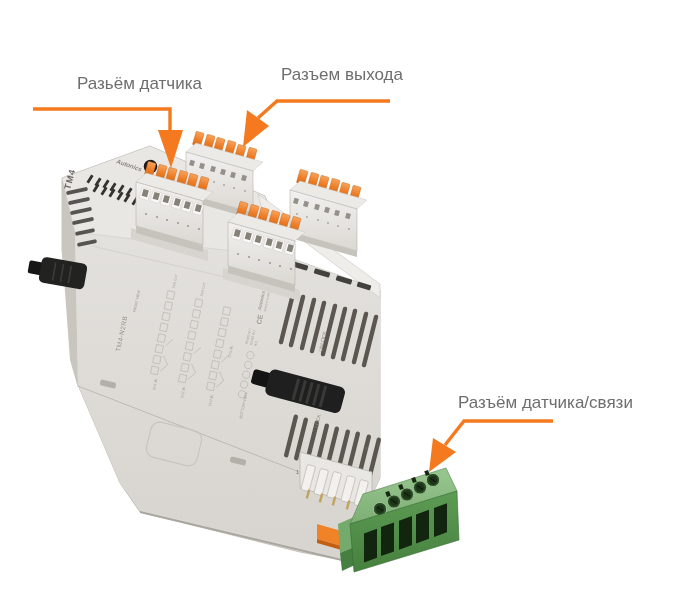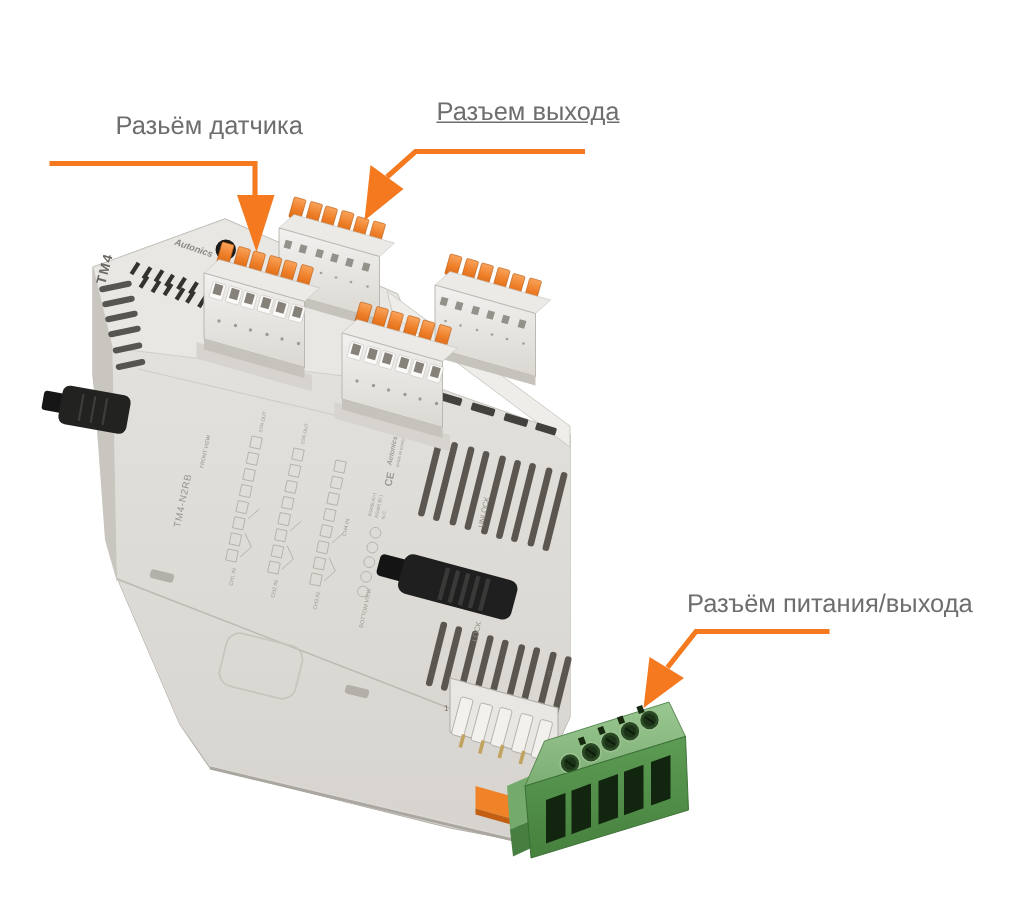--- a/index.html
+++ b/index.html
@@ -456,16 +456,16 @@
     <polyline points="390,101 277,101 258,118" fill="none" stroke="#f4791f" stroke-width="3.4"></polyline>
     <polygon points="247,110 269,126 243,147" fill="#f4791f"></polygon>
   </g>
   <g>
     <polyline points="553,421 464,421 445,445" fill="none" stroke="#f4791f" stroke-width="3.4"></polyline>
     <polygon points="433,438 456,452 429,472" fill="#f4791f"></polygon>
   </g>
 </svg>
 
 <div class="callout-label" style="left:37px; top:74px;margin-left:40px;">Разьём датчика</div>
-<div class="callout-label" style="left:291px; top:65px;text-decoration:underline;">Разъем выхода</div>
-<div class="callout-label" style="left:458px; top:393px;">Разъём питания/выхода</div>
+<div class="callout-label" style="left:281px; top:65px;">Разъем выхода</div>
+<div class="callout-label" style="left:458px; top:393px;">Разъём датчика/связи</div>
 
 </div>
 
 </body></html>

